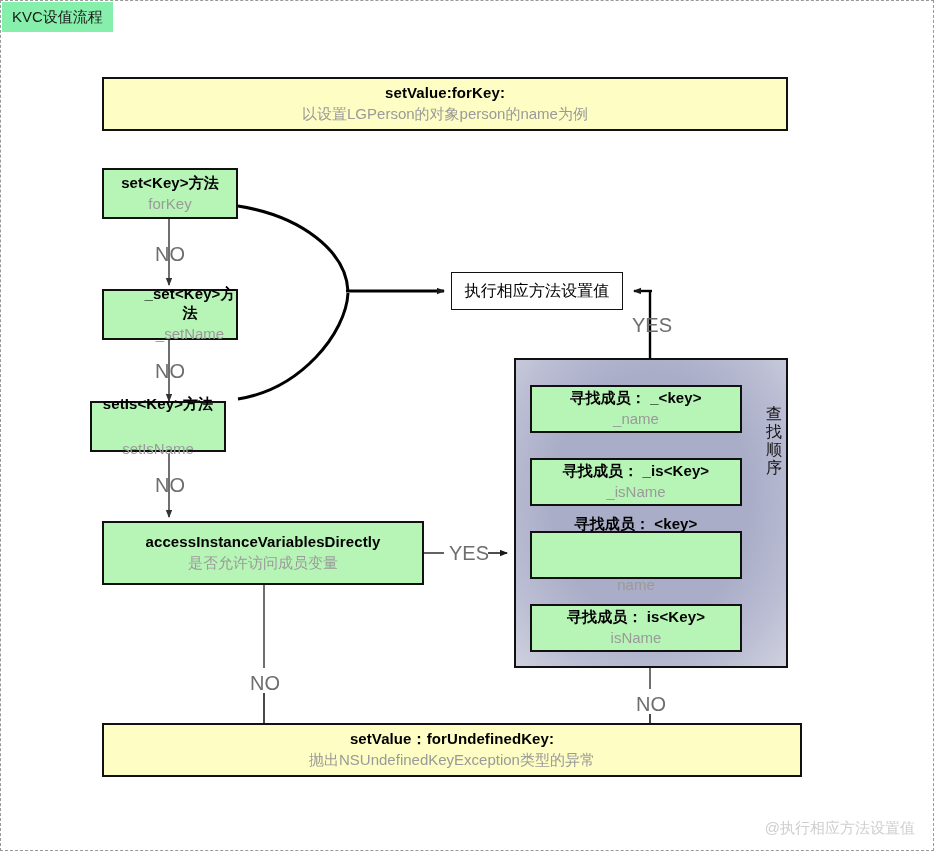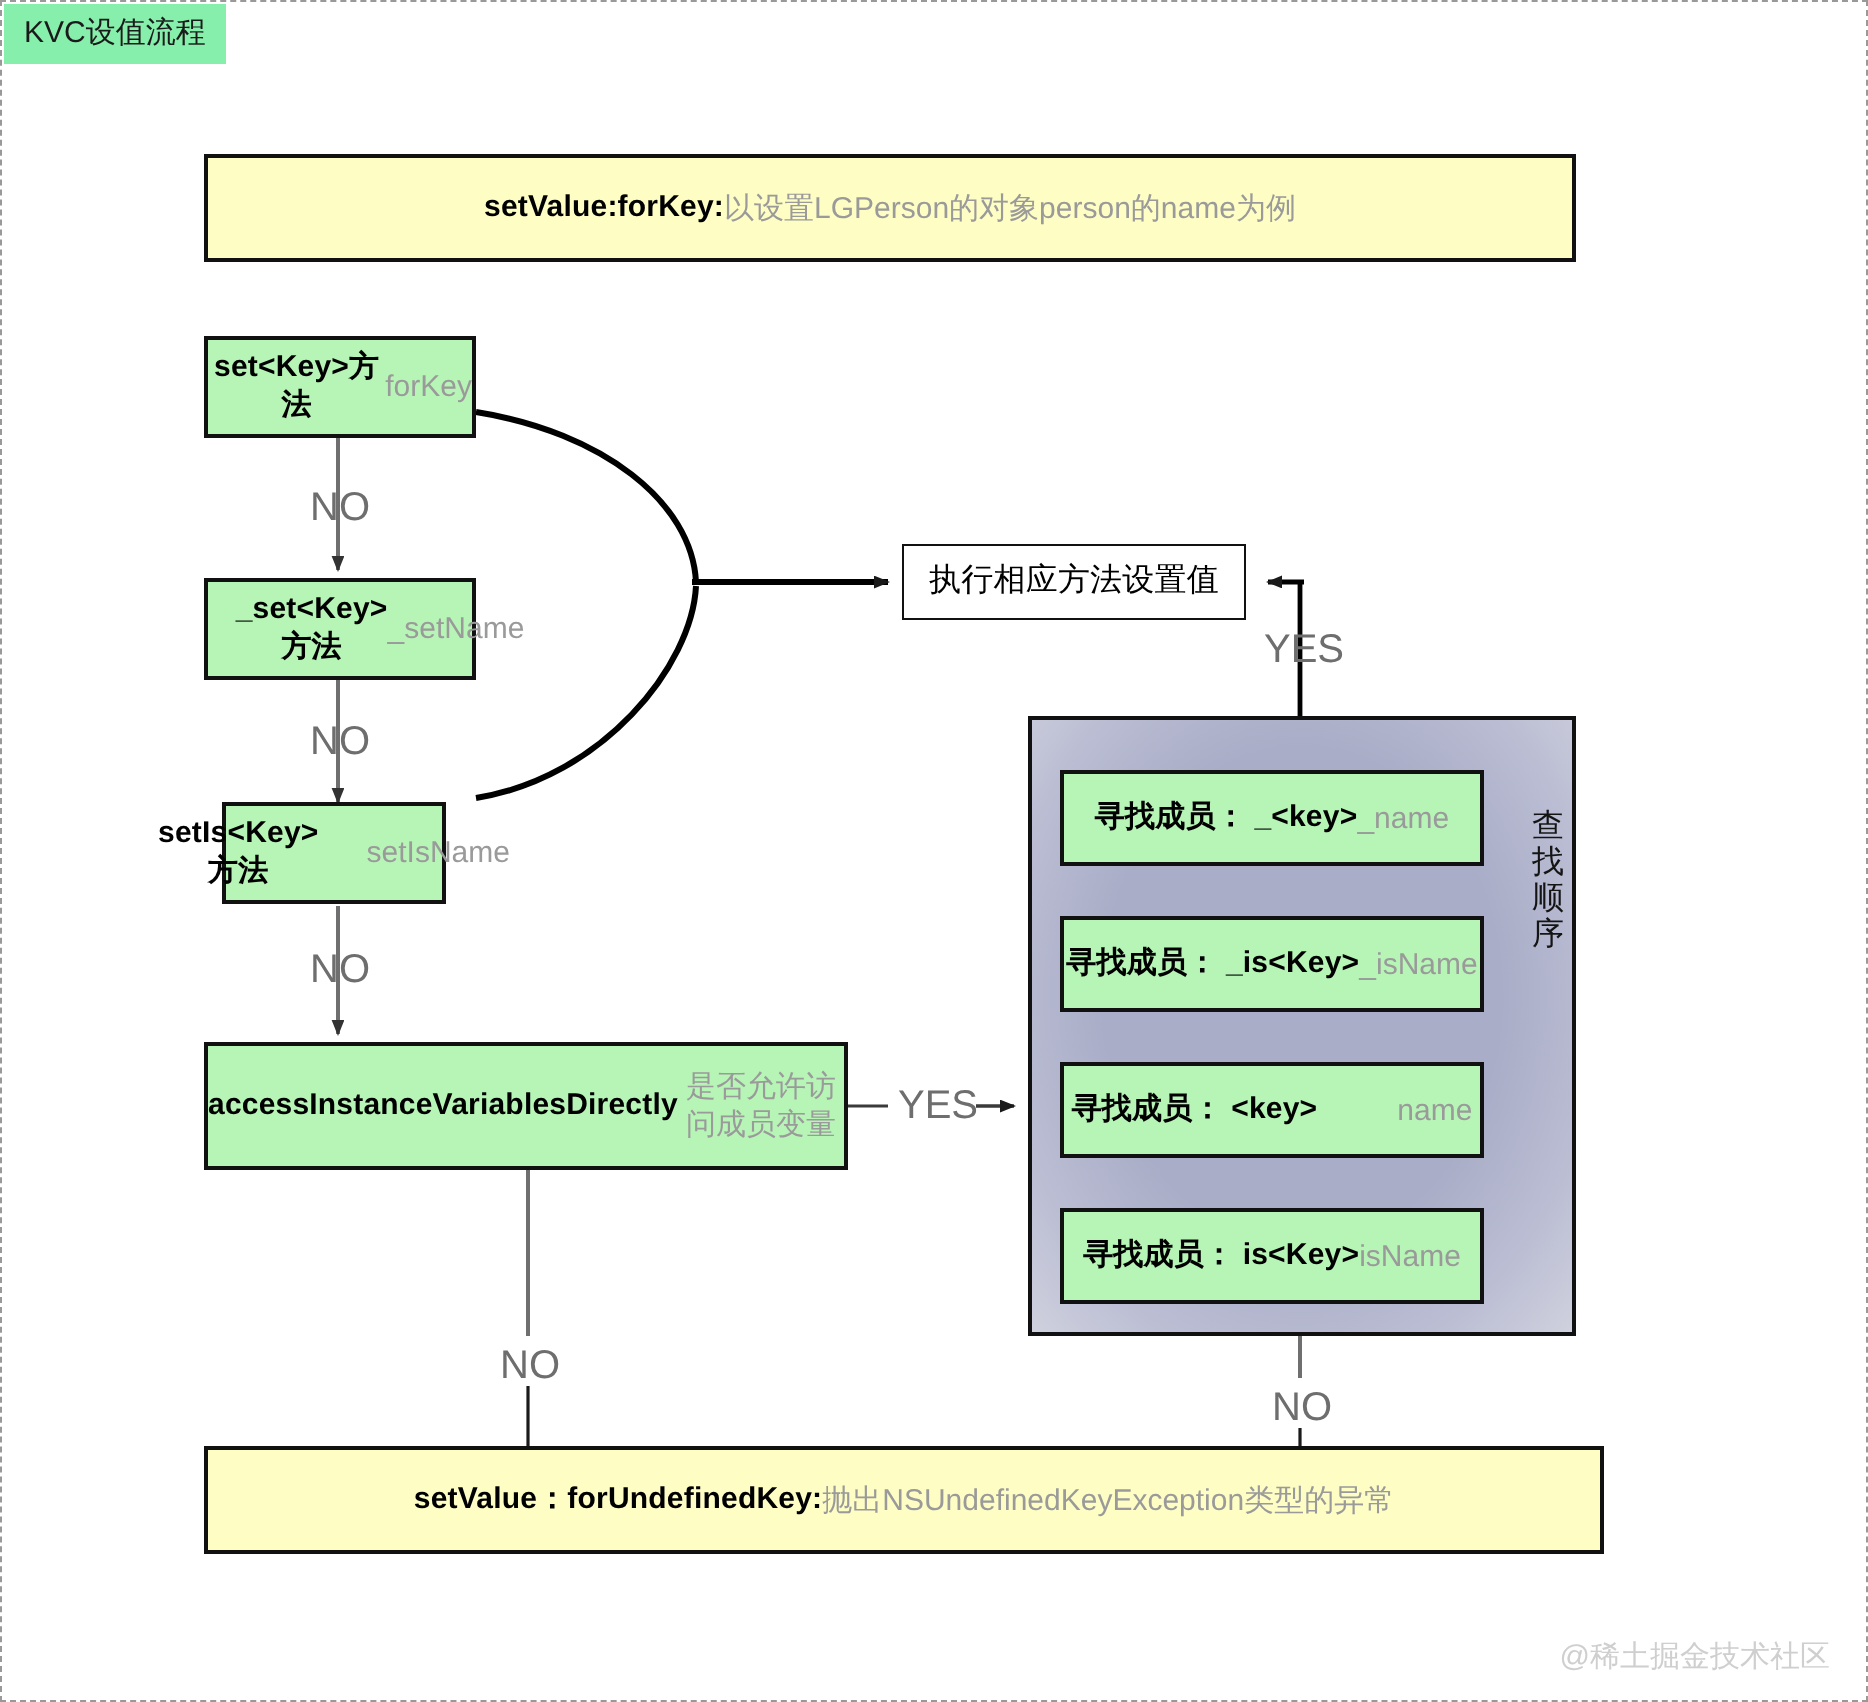--- a/index.html
+++ b/index.html
@@ -25,21 +25,21 @@
     top: 0;
     width: 934px;
     height: 851px;
     pointer-events: none;
   }
   .node {
     position: absolute;
     box-sizing: border-box;
     border: 2px solid #000000;
     display: flex;
-    flex-direction: row;
+    flex-direction: column;
     align-items: center;
     justify-content: center;
     text-align: center;
     line-height: 1.25;
   }
   .node .title {
     color: #000000;
     font-weight: bold;
     font-size: 15px;
     letter-spacing: 0.1px;
@@ -174,21 +174,21 @@
   <div class="node green" style="left:101px; top:167px; width:136px; height:51px;">
     <div class="title">set&lt;Key&gt;方法</div>
     <div class="sub">forKey</div>
   </div>
 
   <div class="node green" style="left:101px; top:288px; width:136px; height:51px;padding-left:40px;">
     <div class="title">_set&lt;Key&gt;方法</div>
     <div class="sub">_setName</div>
   </div>
 
-  <div class="node green" style="left:110px; top:400px; width:112px; height:51px;gap:24px;">
+  <div class="node green" style="left:89px; top:400px; width:136px; height:51px;gap:24px;">
     <div class="title">setIs&lt;Key&gt;方法</div>
     <div class="sub">setIsName</div>
   </div>
 
   <div class="node green" style="left:101px; top:520px; width:322px; height:64px;">
     <div class="title">accessInstanceVariablesDirectly</div>
     <div class="sub">是否允许访问成员变量</div>
   </div>
 
   <div class="node plain" style="left:450px; top:271px; width:172px; height:38px;align-items:center;">
@@ -230,15 +230,15 @@
   </div>
 
   <div class="edge-label" style="left:154px; top:242px;">NO</div>
   <div class="edge-label" style="left:154px; top:359px;">NO</div>
   <div class="edge-label" style="left:154px; top:473px;">NO</div>
   <div class="edge-label" style="left:448px; top:541px;">YES</div>
   <div class="edge-label" style="left:631px; top:313px;">YES</div>
   <div class="edge-label" style="left:249px; top:671px;">NO</div>
   <div class="edge-label" style="left:635px; top:692px;">NO</div>
 
-  <div id="watermark">@稀土掘金技术社区</div>
+  <div id="watermark">@执行相应方法设置值</div>
 
 </div>
 
 </body></html>

